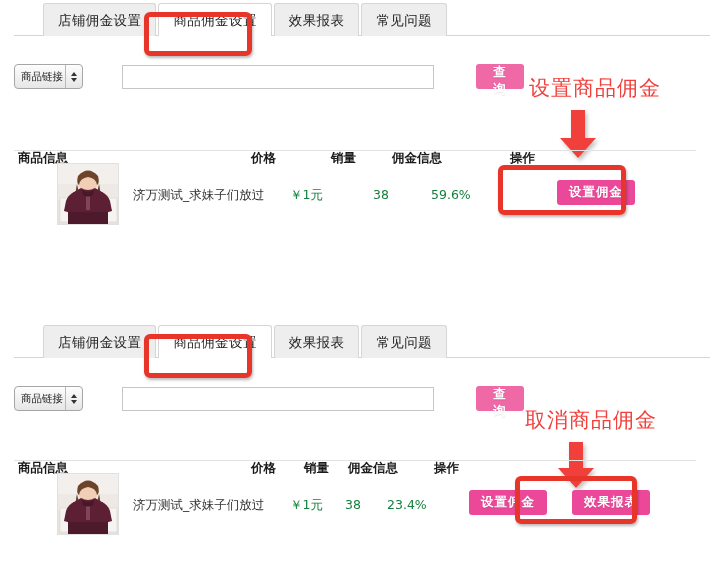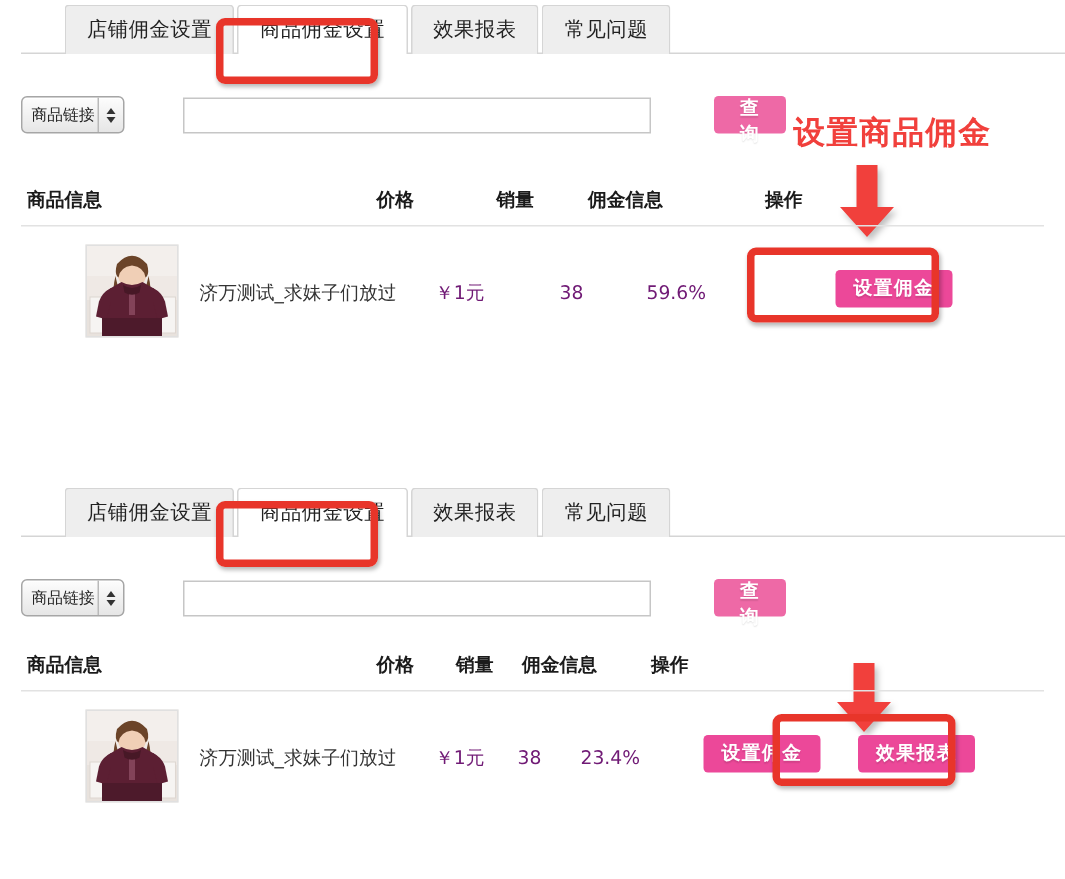--- a/index.html
+++ b/index.html
@@ -138,52 +138,52 @@
   }
   .btn-pink.lighter { background: #ec4899; }
 
   
   .thead {
     position: absolute;
     font-size: 12.5px;
     font-weight: bold;
     color: #1b1b1b;
   }
-  .thead .col { position: absolute; white-space: nowrap; }
+  .thead .col { position: absolute; white-space: nowrap; margin-top: 25px; }
   .headline {
     position: absolute;
     height: 1px;
     background: #e2e2e2;
   }
 
   .row { position: absolute; margin-left: 39px; }
   .thumb {
     position: absolute;
     width: 62px;
     height: 62px;
     border: 1px solid #e0e0e0;
     box-sizing: border-box;
     overflow: hidden;
     background: #efeae6;
   }
   .thumb svg { display: block; }
   .cell {
     position: absolute;
     font-size: 12.5px;
-    color: #701a75;
+    color: #15803d;
     white-space: nowrap;
   }
   .cell.name { color: #333; }
 
   
   .anno-text {
     position: absolute;
     color: #f1403c;
     font-size: 21px;
-    font-weight: bold;
+    font-weight: normal;
     letter-spacing: 1px;
     white-space: nowrap;
   }
   .anno-arrow {
     position: absolute;
     filter: drop-shadow(2px 3px 2px rgba(0,0,0,.25));
   }
 </style>
 </head>
 <body>
@@ -274,20 +274,21 @@
       <span class="sel-label">商品链接</span>
       <span class="sel-arrows">
         <i class="up"></i>
           <i class="down"></i>
       </span>
     </div>
     <div class="searchinput" style="width:354px;" title=""></div>
     <button class="btn-pink" style="margin-left:11px;">查询</button>
   </div>
 
+  <div class="anno-text" style="left:525px; top:84px;">取消商品佣金</div>
   <svg class="anno-arrow" style="left:555px; top:118px;" width="42" height="50" viewBox="0 0 42 50">
     <path d="M14 2 L28 2 L28 28 L39 28 L21 48 L3 28 L14 28 Z" fill="#f1403c"></path>
   </svg>
 
   <div class="thead" style="left:0; top:113px; width:710px; height:18px;">
     <span class="col" style="left:18px;">商品信息</span>
     <span class="col" style="left:251px;">价格</span>
     <span class="col" style="left:304px;">销量</span>
     <span class="col" style="left:348px;">佣金信息</span>
     <span class="col" style="left:434px;">操作</span>

